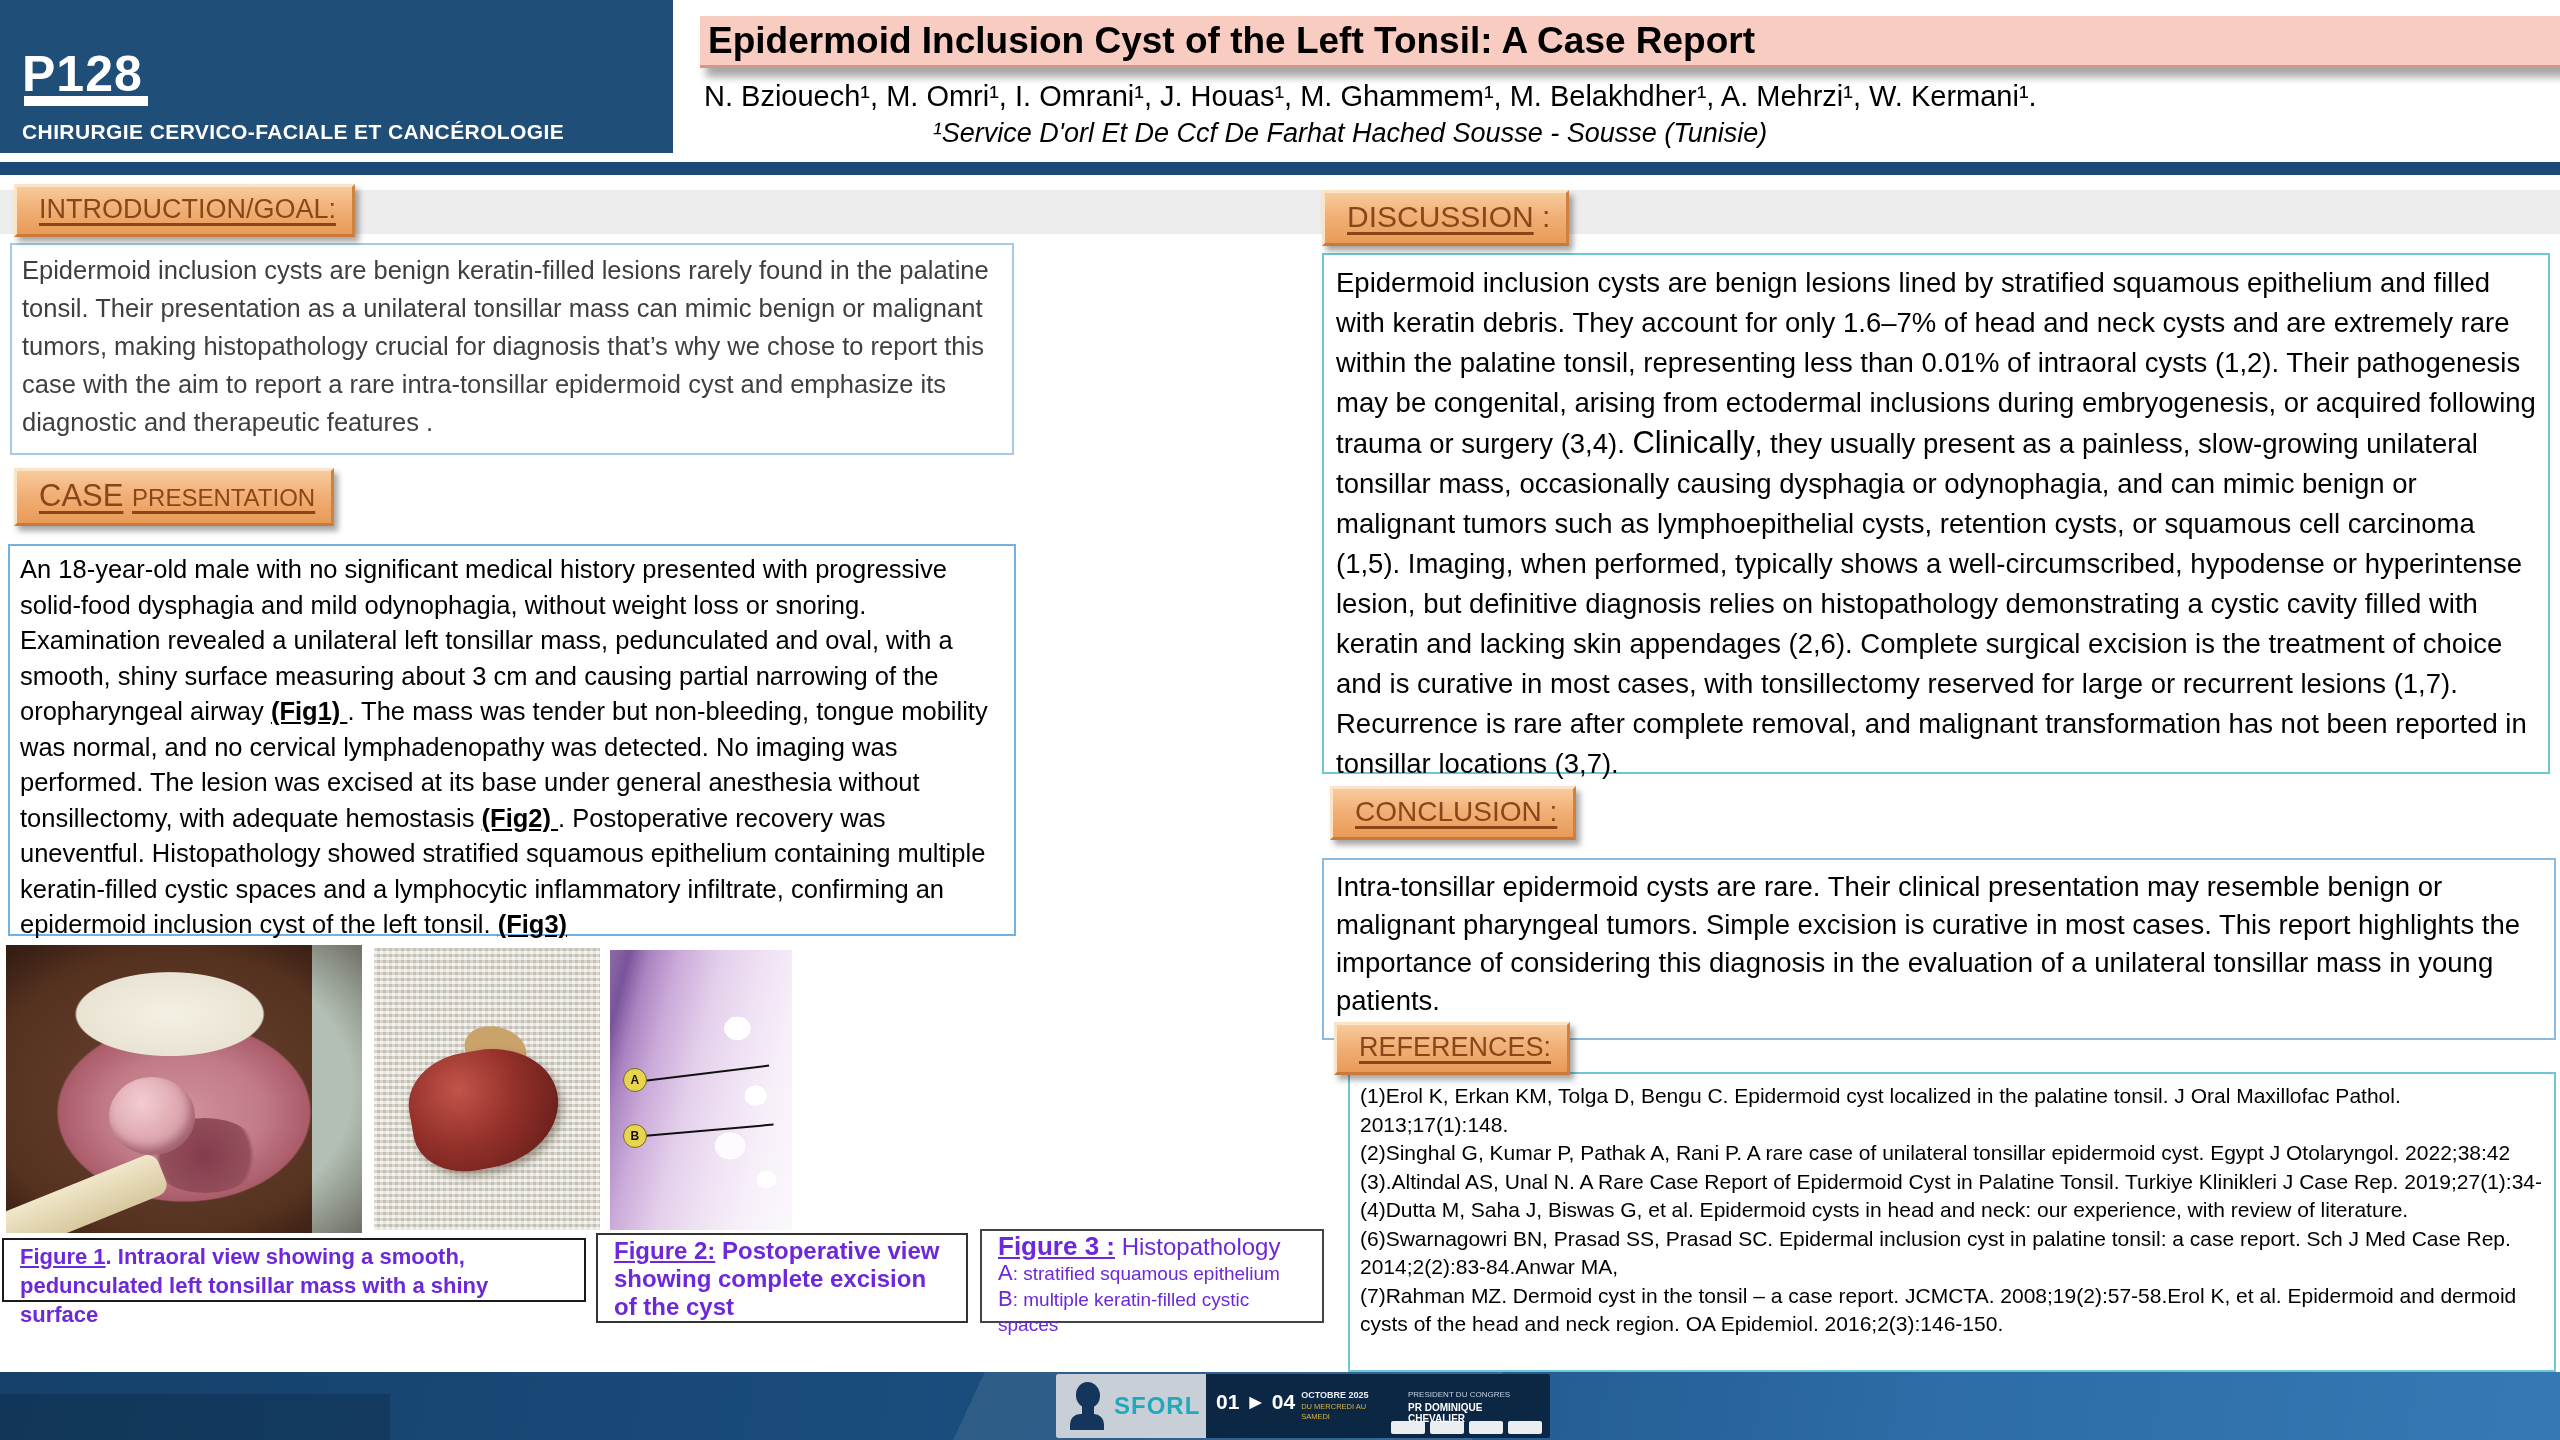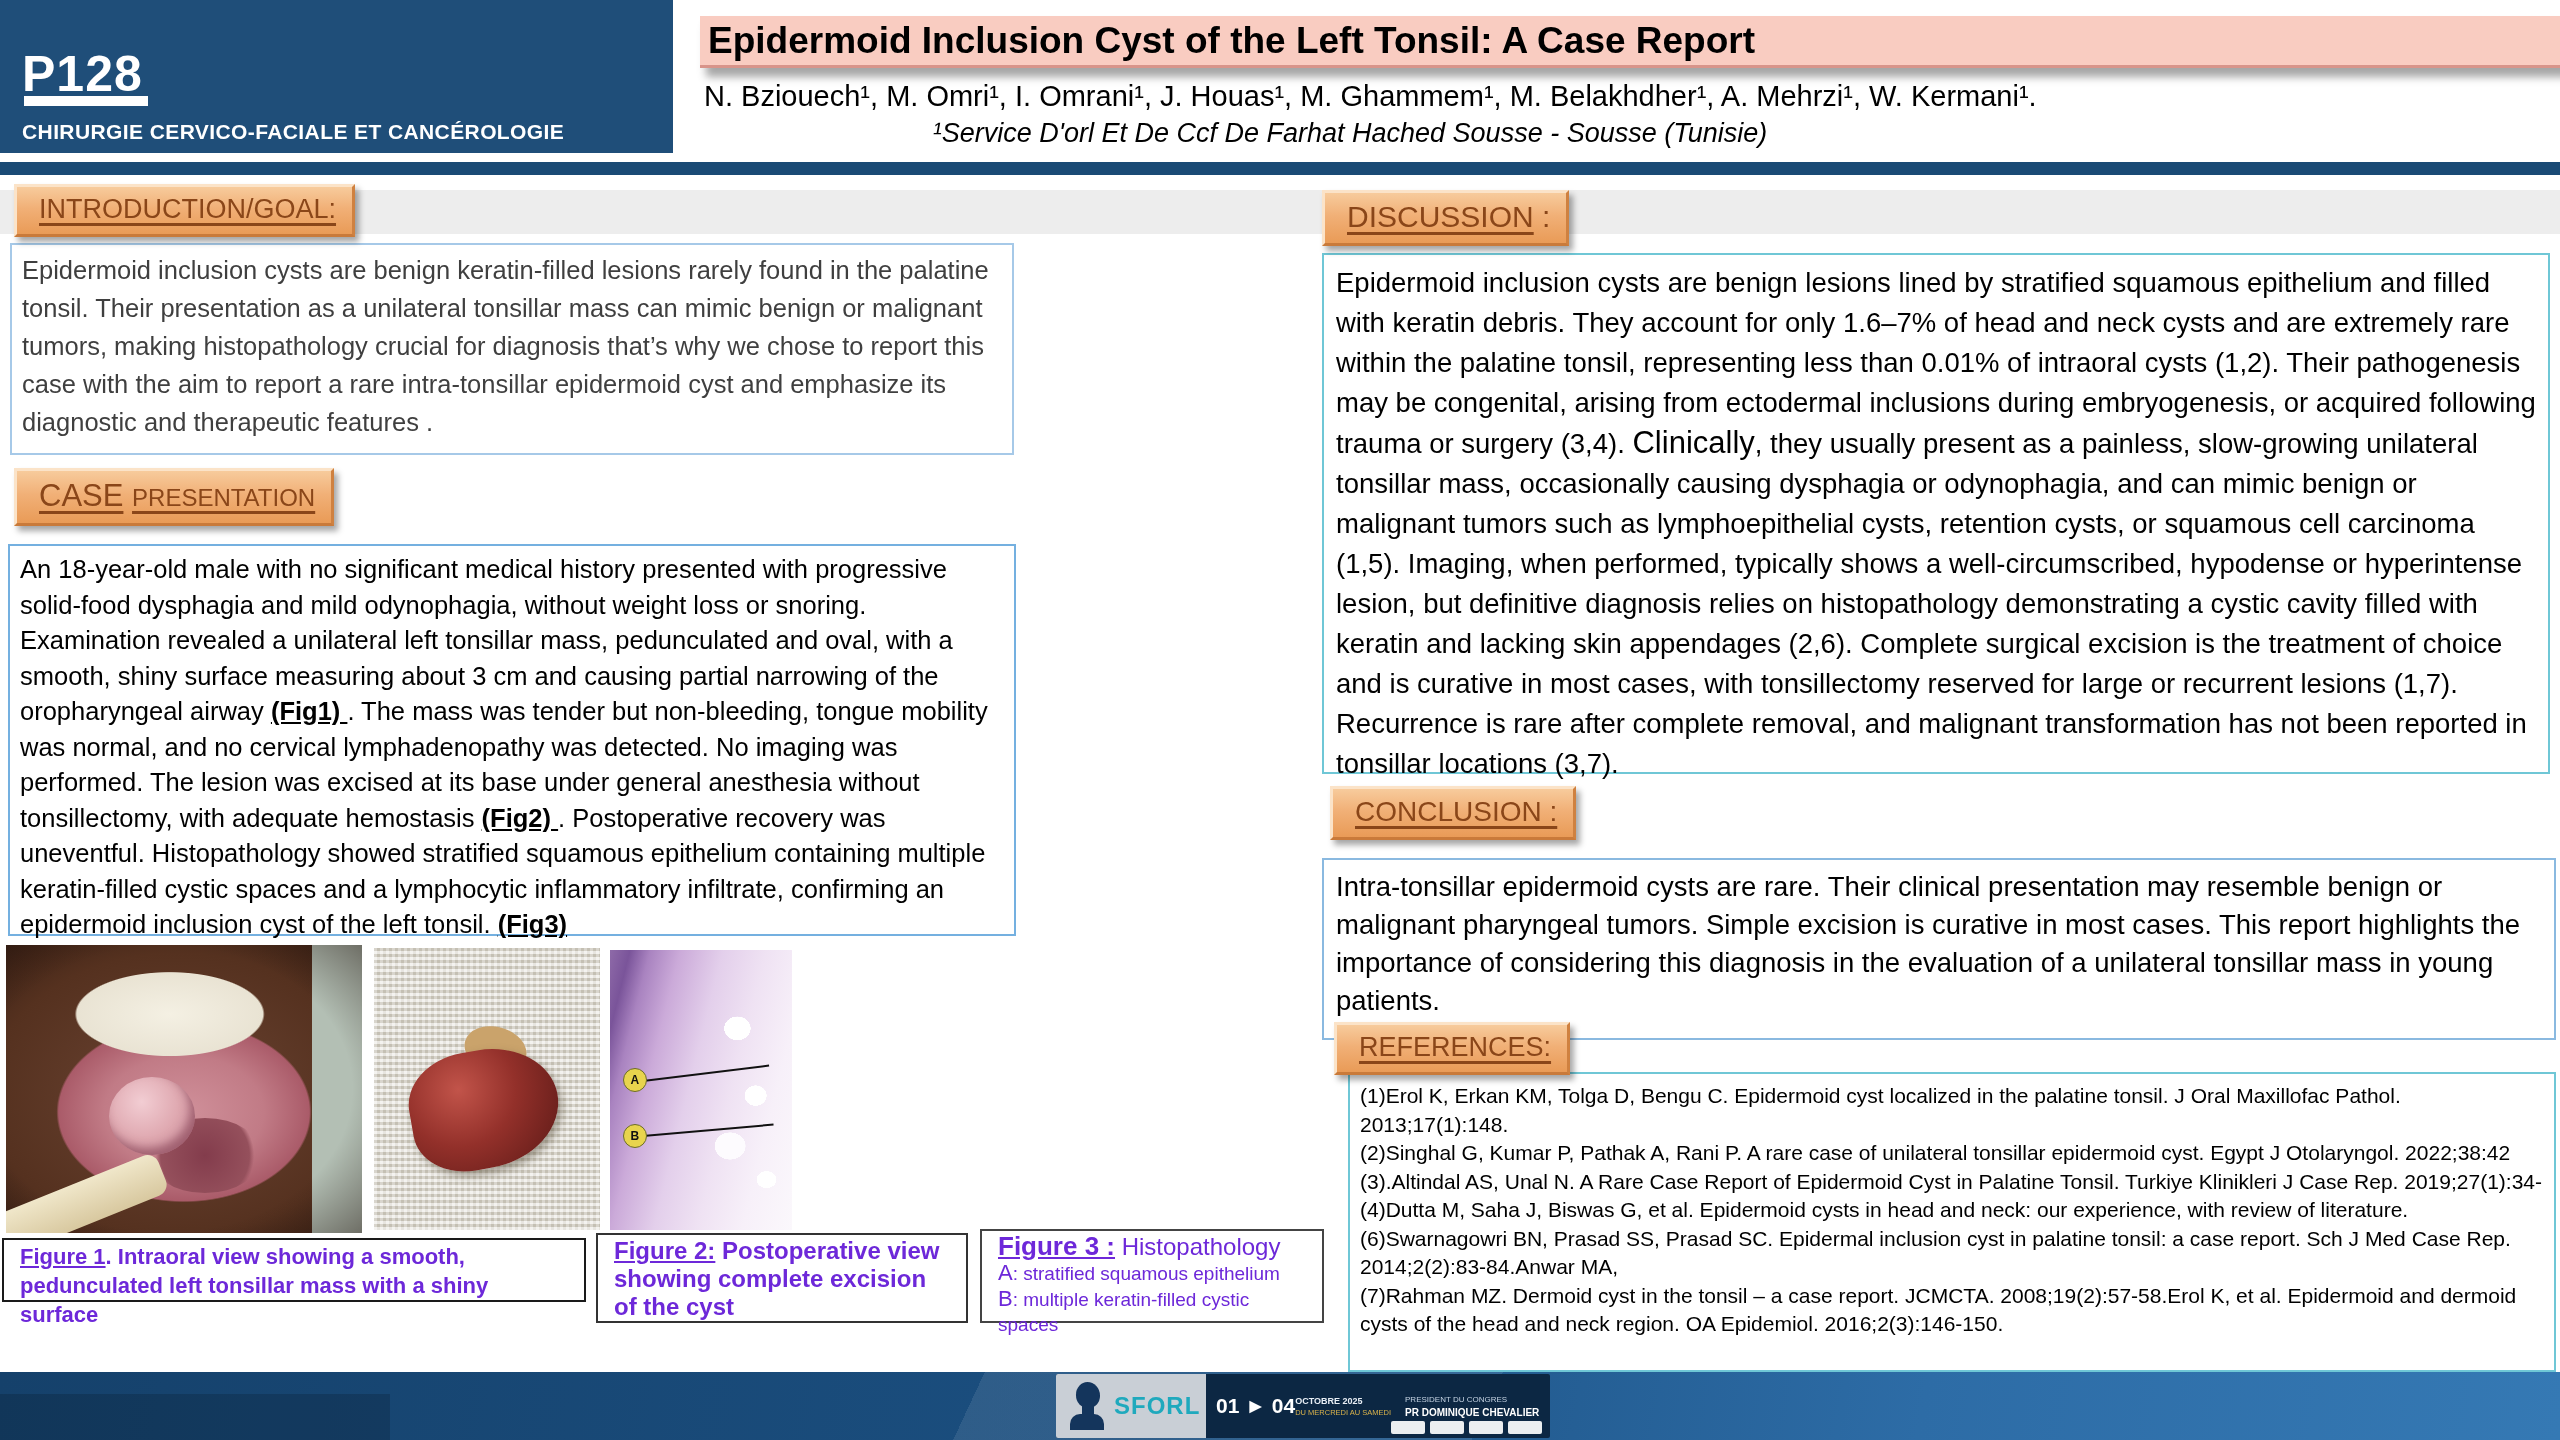--- a/index.html
+++ b/index.html
@@ -126,21 +126,21 @@
     left:1056px;top:1374px;width:494px;height:64px;background:#0c2743;display:flex;align-items:stretch;
     border-radius:2px;overflow:hidden;z-index:2;
   }
   .banner-left{width:150px;background:#c9cfd6;position:relative;flex:none;}
   .silhouette{position:absolute;left:14px;top:8px;width:34px;height:48px;}
   .silhouette .head{position:absolute;left:6px;top:0;width:24px;height:26px;border-radius:50% 55% 48% 50%;background:#14355c;}
   .silhouette .neck{position:absolute;left:12px;top:22px;width:12px;height:12px;background:#14355c;}
   .silhouette .torso{position:absolute;left:0;top:32px;width:34px;height:16px;border-radius:10px 10px 0 0;background:#14355c;}
   .sforl{position:absolute;left:58px;top:18px;font-size:24px;font-weight:bold;color:#1fa9bd;letter-spacing:1px;}
   .banner-mid{flex:1;display:flex;align-items:center;gap:14px;padding:4px 10px;position:relative;}
-  .dateblock{display:flex;align-items:flex-end;}
+  .dateblock{display:flex;align-items:flex-start;gap:6px;}
   .daterange{font-size:21px;font-weight:bold;color:#fff;white-space:nowrap;}
   .datecol{display:flex;flex-direction:column;line-height:10px;}
   .datemonth{font-size:9px;color:#e8eef5;font-weight:bold;}
   .datedays{font-size:7.5px;color:#d9b24a;margin-top:2px;}
   .presblock{display:flex;flex-direction:column;line-height:11px;}
   .preslabel{font-size:8px;color:#c4d2e2;}
   .presname{font-size:10px;color:#fff;font-weight:bold;margin-top:2px;}
   .chips{position:absolute;right:8px;bottom:4px;display:flex;gap:5px;}
   .chip{width:34px;height:13px;background:rgba(255,255,255,.92);border-radius:2px;}
 </style>

